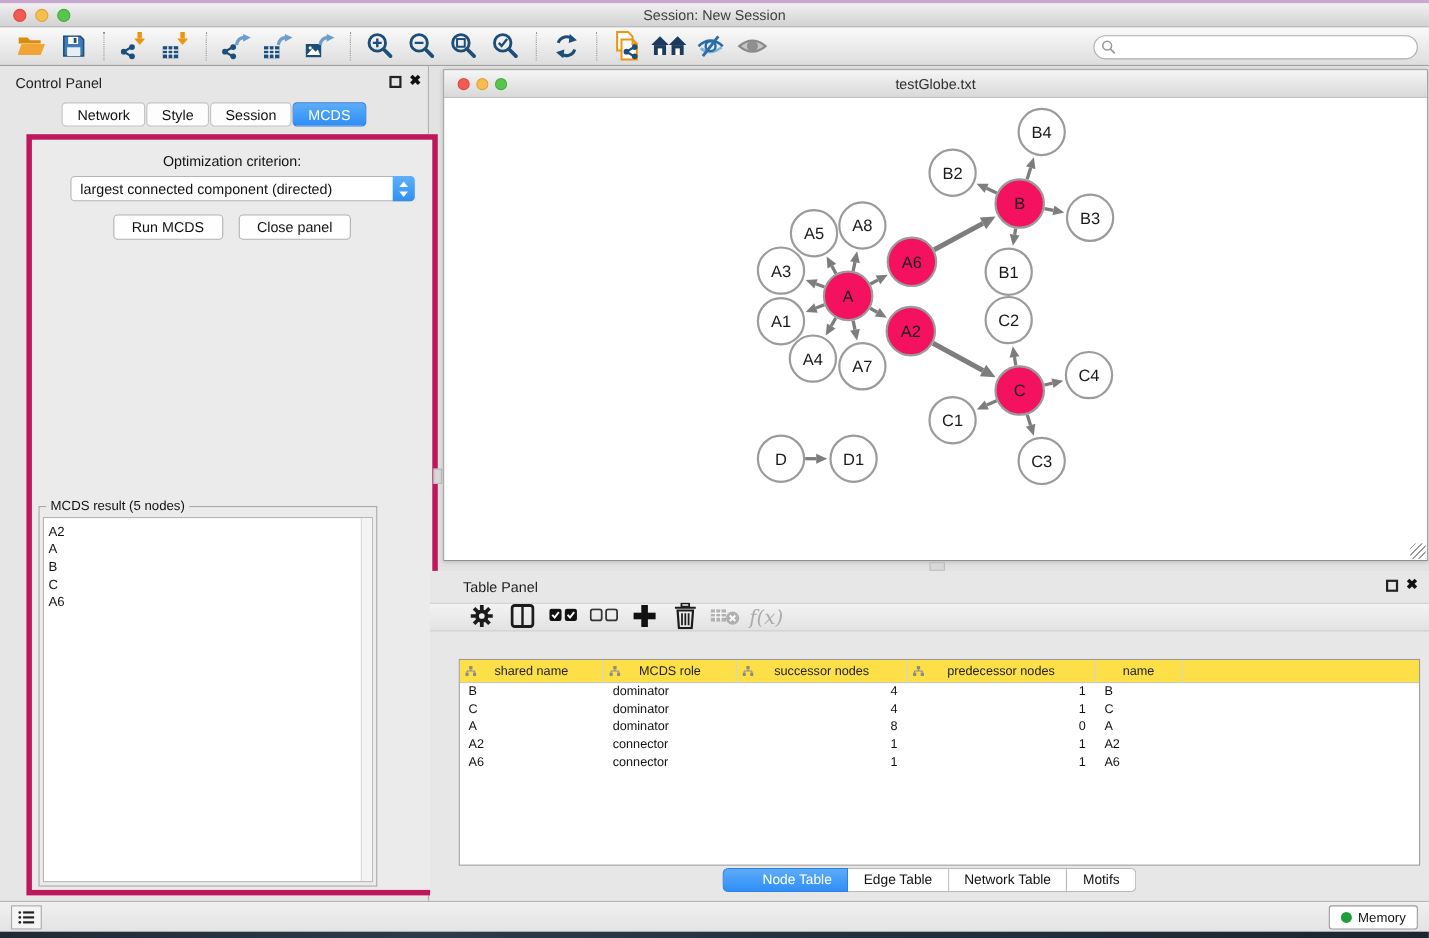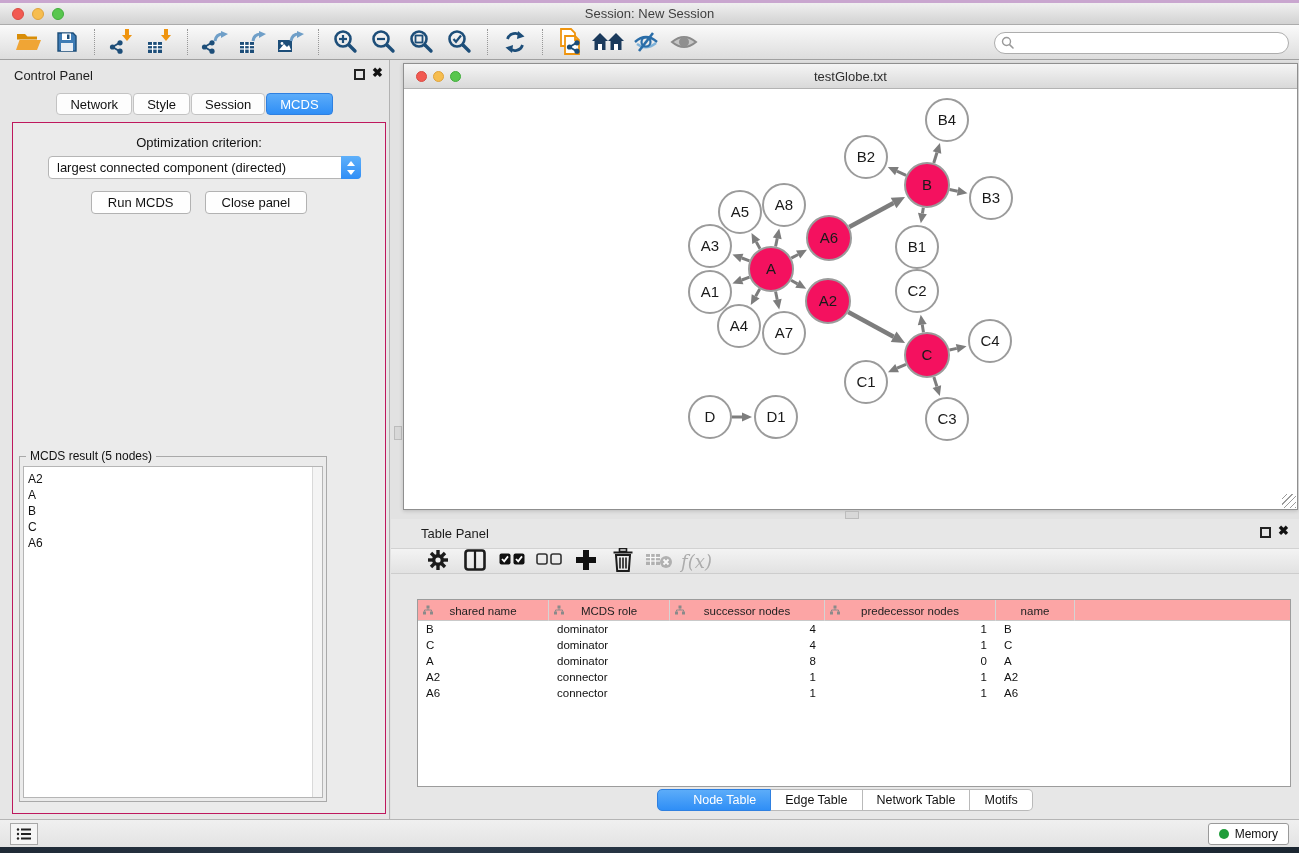--- a/index.html
+++ b/index.html
@@ -37,22 +37,22 @@
   .cp-title { position:absolute; left:14px; top:8px; font-size:13px; color:#1d1d1d; }
   .panel-float { position:absolute; top:9px; width:11px; height:11px; border:2px solid #222; background:transparent; }
   .panel-close { position:absolute; top:5px; font-size:13px; font-weight:bold; color:#111; }
   .control-panel .panel-float { right:24px; } .control-panel .panel-close { right:6px; }
 
   .ctabs { position:absolute; left:0; top:33px; width:100%; display:flex; justify-content:center; gap:1px; }
   .ctab { height:22px; padding:0 13px; background:#fdfdfd; border:1px solid #c3c3c3;
     font-size:13px; color:#111; display:flex; align-items:center; border-radius:4px; }
   .ctab.selected { background:linear-gradient(#5cacf9,#2f8ef6); border-color:#2f80e0; color:#fff; }
 
-  .cp-body { position:absolute; left:12px; top:62px; width:374px; height:692px;
-    background:#ebebeb; border:1px solid #be185d; }
+  .cp-body { position:absolute; left:24px; top:62px; width:374px; height:692px;
+    background:#ebebeb; border:5px solid #be185d; }
   .crit-label { position:absolute; left:0; right:0; top:12px; text-align:center; font-size:13px; color:#111; }
   .crit-select { position:absolute; left:35px; top:33px; width:313px; height:23px; background:#fff;
     border:1px solid #b5b5b5; border-radius:4px; display:flex; align-items:center; }
   .crit-select .val { flex:1; font-size:13px; color:#111; padding-left:8px; white-space:nowrap; overflow:hidden; }
   .crit-select .stepper { width:20px; height:23px; margin:-1px -1px -1px 0; border-radius:0 4px 4px 0;
     background:linear-gradient(#5fb0fa,#2f8ef6); display:flex; flex-direction:column;
     align-items:center; justify-content:center; gap:2px; }
   .btn-row { position:absolute; left:0; right:0; top:68px; display:flex; justify-content:center; gap:14px; }
   .mac-btn { height:23px; padding:0 16px; background:#fefefe; border:1px solid #b2b2b2; border-radius:4px;
     font-size:13px; color:#111; font-family:"Liberation Sans",sans-serif; }
@@ -92,21 +92,21 @@
   .table-panel .panel-float { right:28px; top:8px; } .table-panel .panel-close { right:10px; top:4px; }
   .tp-toolbar { position:absolute; left:0; top:29px; width:100%; height:26px;
     background:linear-gradient(#f3f3f3,#e2e2e2); border-top:1px solid #d2d2d2; border-bottom:1px solid #cdcdcd;
     display:flex; align-items:center; padding-left:28px; }
   .tp-btn { width:37px; height:32px; border:none; background:transparent; display:flex; align-items:center; justify-content:center; }
   .tp-btn .fx { font-family:"DejaVu Serif",serif; font-style:italic; font-size:18px; color:#a9a9a9; }
   .tp-btn.disabled { opacity:.95; }
 
   .cy-table { position:absolute; left:26px; top:80px; width:874px; height:188px;
     background:#fff; border:1px solid #9c9c9c; overflow:hidden; }
-  .cy-thead { position:relative; height:21px; background:#fca5a5; border-bottom:1px solid #c9c9c9; display:flex; }
+  .cy-thead { position:relative; height:21px; background:#fde047; border-bottom:1px solid #c9c9c9; display:flex; }
   .cy-th { position:relative; height:21px; display:flex; align-items:center; justify-content:center;
     border-right:1px solid #d4d4d4; font-size:11.5px; color:#222; }
   .cy-th .colicon { position:absolute; left:5px; top:5px; }
   .cy-th.filler { border-right:none; }
   .cy-row { display:flex; height:16px; }
   .cy-td { font-size:11.5px; color:#111; line-height:16px; white-space:nowrap; overflow:hidden; }
 
   .tp-tabs { position:absolute; left:0; right:0; top:270px; display:flex; justify-content:center; }
   .tp-tab { height:22px; padding:0 14px; display:flex; align-items:center; font-size:12.5px; color:#111;
     background:#fff; border:1px solid #b9b9b9; border-left:none; }

